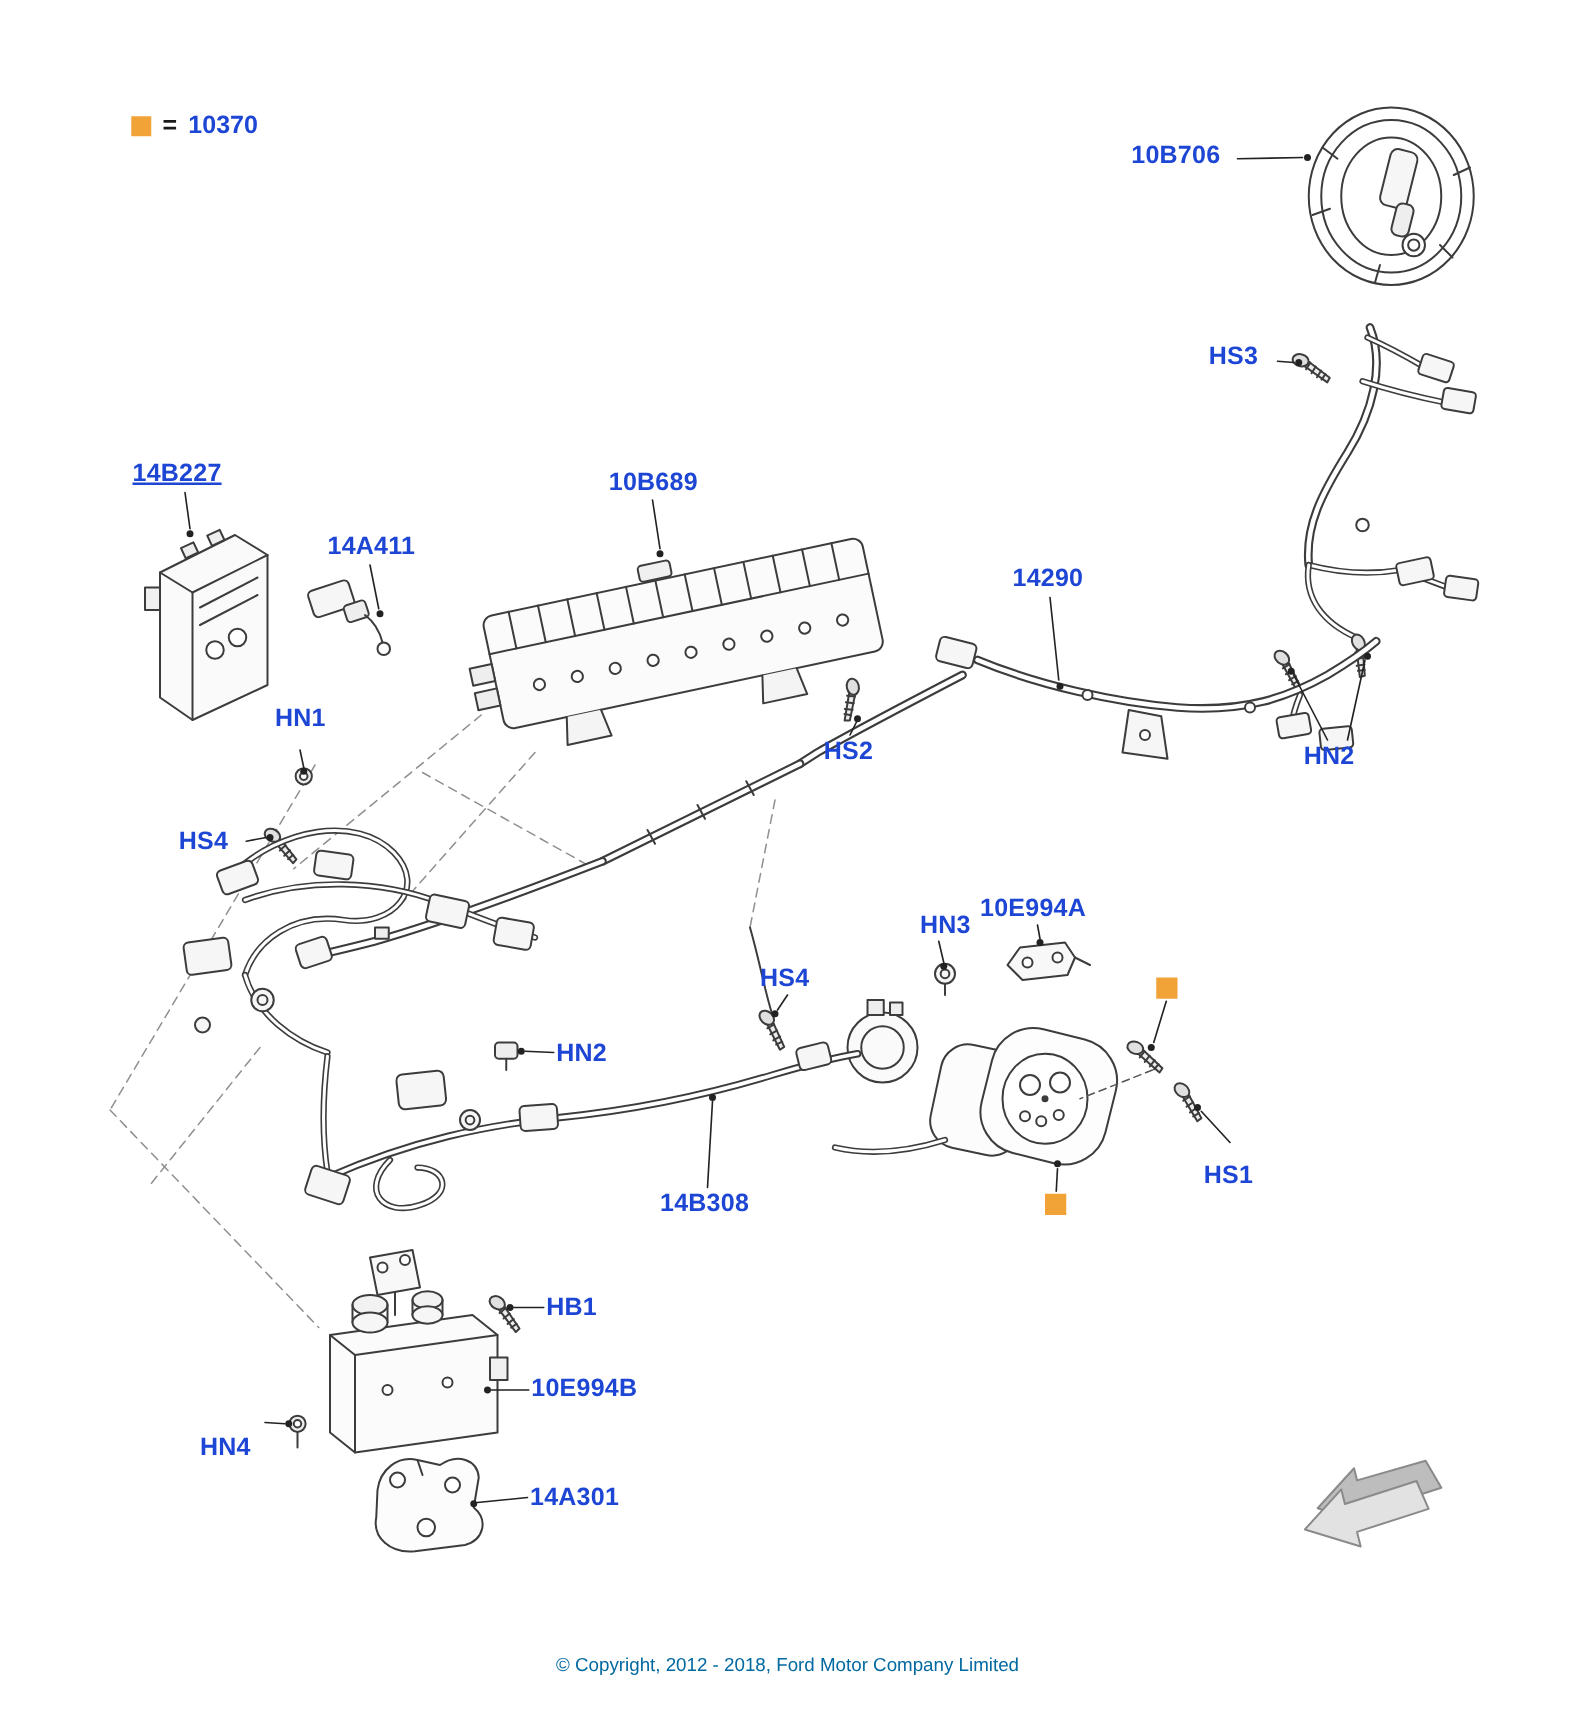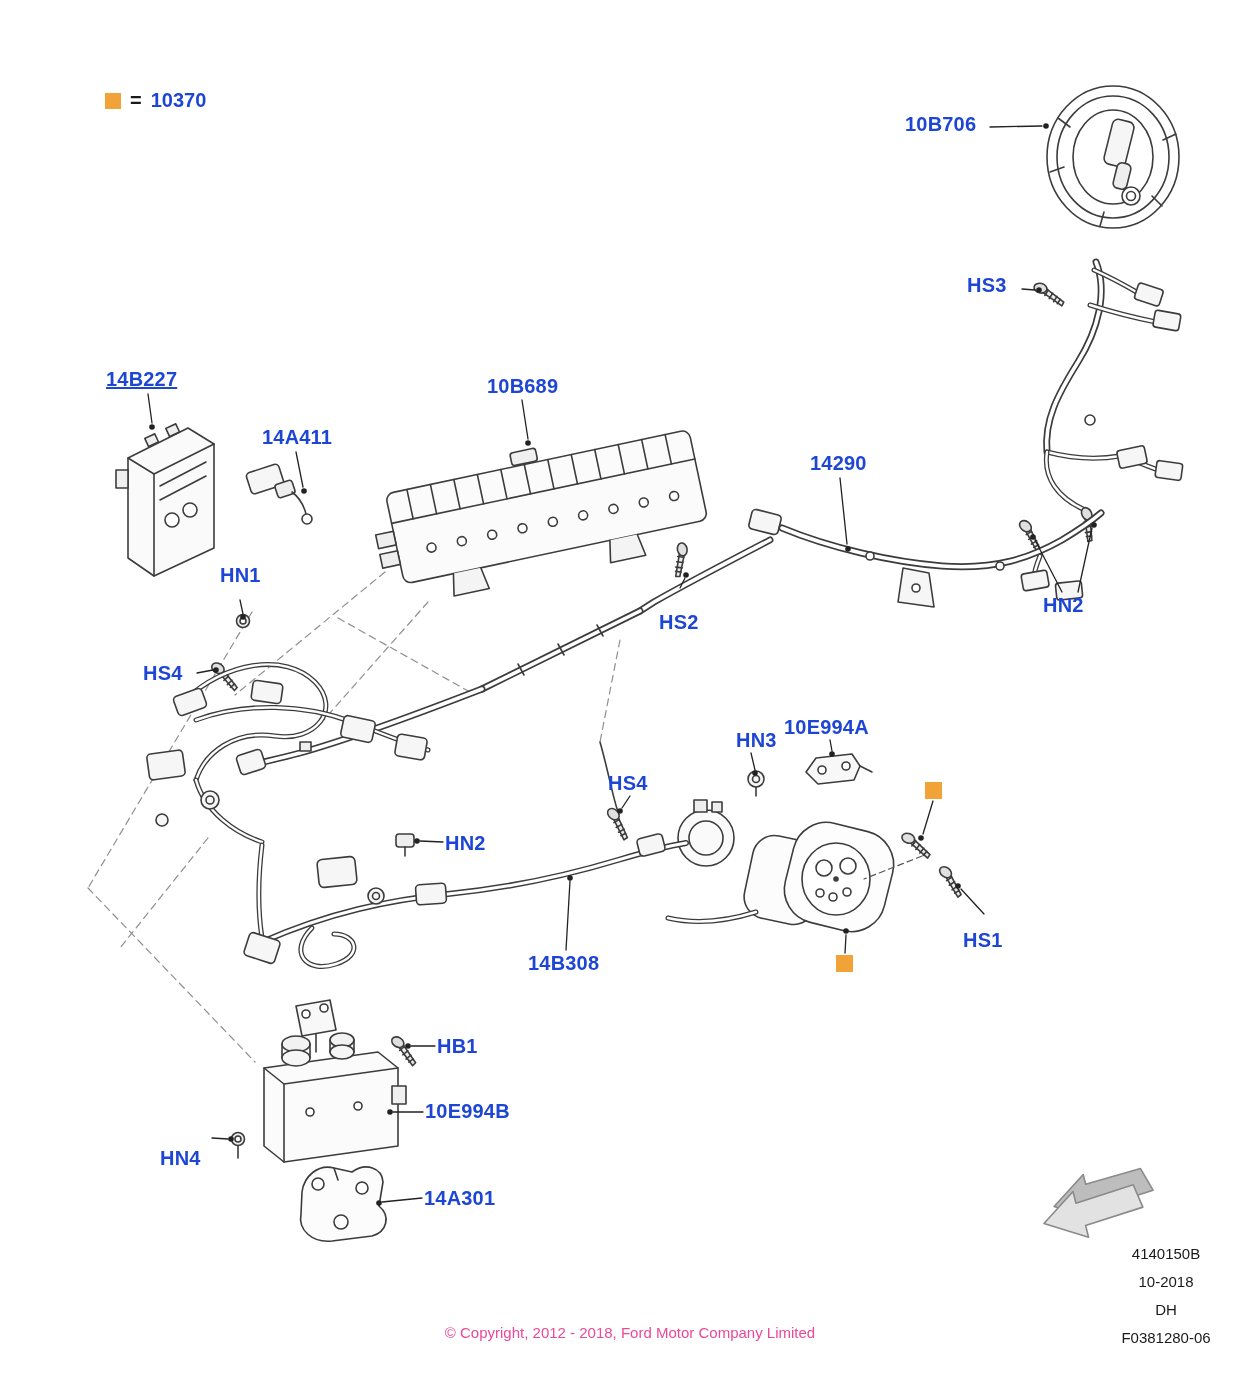--- a/index.html
+++ b/index.html
@@ -18,21 +18,21 @@
   .legend {
     position:absolute; left:105px; top:89px; display:flex; align-items:center;
     gap:9px; font-size:20px; font-weight:bold;
   }
   .legend-sq { width:16px; height:16px; background:var(--marker-orange,#f2a338); }
   .legend-eq { color:#1a1a1a; }
   .legend-num { color:var(--label-blue,#1e46d5); }
   .harness-marker { position:absolute; width:17px; height:17px; background:var(--marker-orange,#f2a338); }
   .footer-copyright {
     position:absolute; left:0; right:0; top:1324px; text-align:center;
-    font-size:15px; color:#ec4899;
+    font-size:15px; color:#0369a1;
   }
   .doc-block {
     position:absolute; right:4px; top:1240px; width:180px; text-align:center;
     font-size:15px; color:#1a1a1a; line-height:28px;
   }
   
   .tube-o   { stroke:#3c3c3c; stroke-width:7;   fill:none; }
   .tube-i   { stroke:#ffffff; stroke-width:3.6; fill:none; }
   .tube-o-m { stroke:#3c3c3c; stroke-width:6;   fill:none; }
   .tube-i-m { stroke:#ffffff; stroke-width:3;   fill:none; }
@@ -365,21 +365,21 @@
     <span class="legend-num">10370</span>
   </div>
 
   <div class="label-layer">
       <div class="part-label" style="left: 905px; top: 113px;">10B706</div>
       <div class="part-label" style="left: 967px; top: 274px;">HS3</div>
       <div class="part-label" style="left: 106px; top: 368px; text-decoration: underline;">14B227</div>
       <div class="part-label" style="left: 262px; top: 426px;">14A411</div>
       <div class="part-label" style="left: 487px; top: 375px;">10B689</div>
       <div class="part-label" style="left: 810px; top: 452px;">14290</div>
-      <div class="part-label" style="left: 659px; top: 590px; margin-top: 21px;">HS2</div>
+      <div class="part-label" style="left: 659px; top: 590px;">HS2</div>
       <div class="part-label" style="left: 1043px; top: 594px;">HN2</div>
       <div class="part-label" style="left: 220px; top: 564px;">HN1</div>
       <div class="part-label" style="left: 143px; top: 662px;">HS4</div>
       <div class="part-label" style="left: 724px; top: 729px; margin-left: 12px;">HN3</div>
       <div class="part-label" style="left: 784px; top: 716px;">10E994A</div>
       <div class="part-label" style="left: 608px; top: 772px;">HS4</div>
       <div class="part-label" style="left: 445px; top: 832px;">HN2</div>
       <div class="part-label" style="left: 528px; top: 952px;">14B308</div>
       <div class="part-label" style="left: 963px; top: 917px; margin-top: 12px;">HS1</div>
       <div class="part-label" style="left: 437px; top: 1035px;">HB1</div>
@@ -387,19 +387,13 @@
       <div class="part-label" style="left: 160px; top: 1127px; margin-top: 20px;">HN4</div>
       <div class="part-label" style="left: 424px; top: 1187px;">14A301</div>
     </div>
 
   <div class="marker-layer">
       <div class="harness-marker" style="left: 925px; top: 782px;"></div>
       <div class="harness-marker" style="left: 836px; top: 955px;"></div>
     </div>
 
   <div class="footer-copyright">© Copyright, 2012 - 2018, Ford Motor Company Limited</div>
-  <div class="doc-block">
-    <div>4140150B</div>
-    <div>10-2018</div>
-    <div>DH</div>
-    <div>F0381280-06</div>
-  </div>
 </div>
 
 </body></html>

